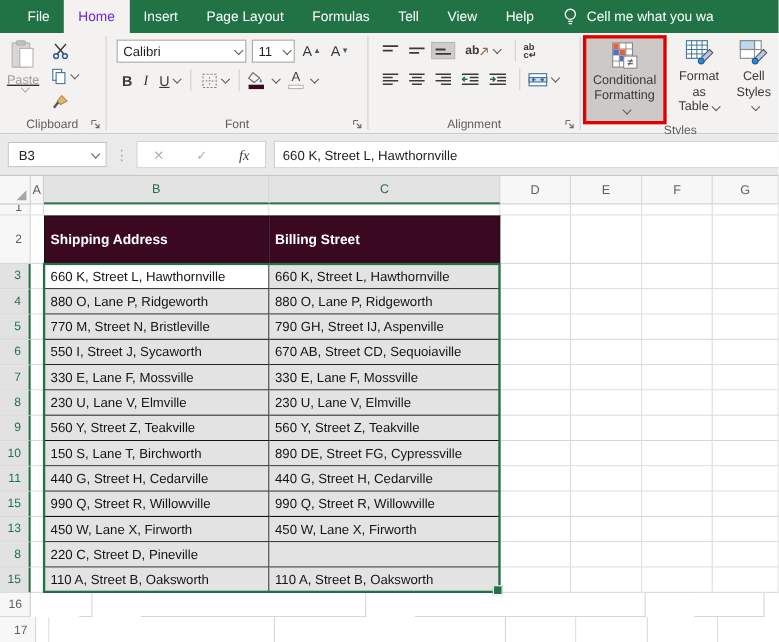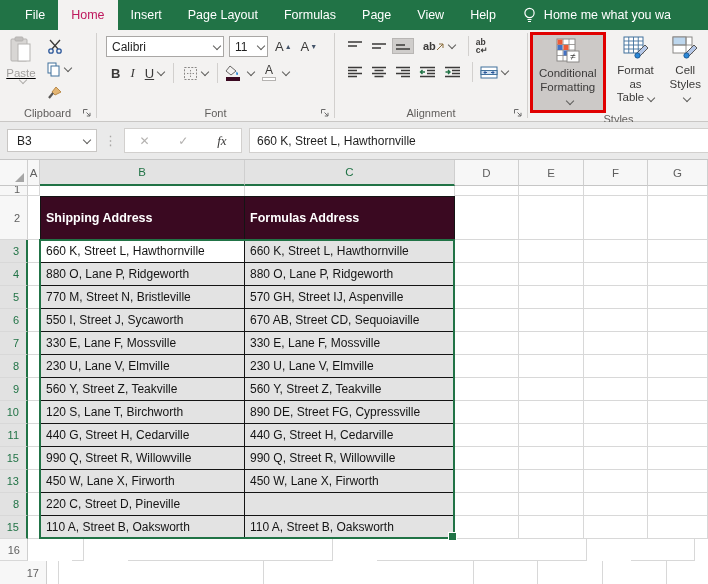--- a/index.html
+++ b/index.html
@@ -3,21 +3,21 @@
 <meta charset="utf-8">
 <style>
   html,body{margin:0;padding:0;background:#fff;}
   .screen{position:relative;width:708px;height:584px;overflow:hidden;background:#fff;
           font-family:"Liberation Sans",sans-serif;-webkit-font-smoothing:antialiased;}
 
   
   .tabbar{position:absolute;top:0;left:0;width:708px;height:30px;background:#217346;
           display:flex;align-items:stretch;padding-left:12px;box-sizing:border-box;}
   .tab{display:flex;align-items:center;padding:0 13px;color:#fff;font-size:12.5px;cursor:default;}
-  .tab.active{background:#f3f2f1;color:#be185d;}
+  .tab.active{background:#f3f2f1;color:#6d28d9;}
   .tellme{display:flex;align-items:center;color:#fff;font-size:12.5px;margin-left:14px;white-space:nowrap;}
   .tellme svg{margin-right:8px;flex:none;}
 
   
   .ribbon{position:absolute;top:30px;left:0;width:708px;height:92px;background:#f3f2f1;
           border-bottom:1px solid #c9c7c5;box-sizing:border-box;display:flex;align-items:stretch;}
   .group{display:flex;flex-direction:column;box-sizing:border-box;}
   .g-body{flex:1;display:flex;}
   .g-foot{height:17px;position:relative;display:flex;align-items:center;justify-content:center;
           color:#605e5c;font-size:11px;}
@@ -119,29 +119,29 @@
 <body>
 
 <div class="screen">
 
   <div class="tabbar">
     <div class="tab">File</div>
     <div class="tab active">Home</div>
     <div class="tab">Insert</div>
     <div class="tab">Page Layout</div>
     <div class="tab">Formulas</div>
-    <div class="tab">Page</div>
+    <div class="tab">Tell</div>
     <div class="tab">View</div>
     <div class="tab">Help</div>
     <div class="tellme">
       <svg width="13" height="17" viewBox="0 0 13 17">
         <circle cx="6.5" cy="6" r="4.6" fill="none" stroke="#fff" stroke-width="1.2"></circle>
         <path d="M4.5 12.5 h4 M5 14.5 h3" stroke="#fff" stroke-width="1.2" fill="none"></path>
       </svg>
-      <span>Home me what you wa</span>
+      <span>Cell me what you wa</span>
     </div>
   </div>
 
   <div class="ribbon">
 
     <div class="group g-clip">
       <div class="g-body">
         <div class="paste-btn">
           <svg width="24" height="28" viewBox="0 0 24 28">
             <rect x="2" y="3" width="16" height="22" rx="1" fill="#d8d6d4" stroke="#b5b3b1"></rect>
@@ -420,21 +420,21 @@
         <div class="c gl noB" style="width: 210px;"></div>
         <div class="c gl" style="width: 64px;"></div>
         <div class="c gl" style="width: 65px;"></div>
         <div class="c gl" style="width: 64px;"></div>
         <div class="c gl" style="width: 60px;"></div>
       </div>
       <div class="srow" style="height: 44px;">
         <div class="rh" style="width: 28px;">2</div>
         <div class="c gl noR" style="width: 12px;"></div>
         <div class="c maroon bl" style="width: 205px;">Shipping Address</div>
-        <div class="c maroon" style="width: 210px;">Formulas Address</div>
+        <div class="c maroon" style="width: 210px;">Billing Street</div>
         <div class="c gl" style="width: 64px;"></div>
         <div class="c gl" style="width: 65px;"></div>
         <div class="c gl" style="width: 64px;"></div>
         <div class="c gl" style="width: 60px;"></div>
       </div>
       <div class="srow" style="height: 23px;">
         <div class="rh sel" style="width: 28px;">3</div>
         <div class="c gl noR" style="width: 12px;"></div>
         <div class="c blk bl activec" style="width: 205px;">660 K, Street L, Hawthornville</div>
         <div class="c blk" style="width: 210px;">660 K, Street L, Hawthornville</div>
@@ -450,21 +450,21 @@
         <div class="c blk" style="width: 210px;">880 O, Lane P, Ridgeworth</div>
         <div class="c gl" style="width: 64px;"></div>
         <div class="c gl" style="width: 65px;"></div>
         <div class="c gl" style="width: 64px;"></div>
         <div class="c gl" style="width: 60px;"></div>
       </div>
       <div class="srow" style="height: 23px;">
         <div class="rh sel" style="width: 28px;">5</div>
         <div class="c gl noR" style="width: 12px;"></div>
         <div class="c blk bl" style="width: 205px;">770 M, Street N, Bristleville</div>
-        <div class="c blk" style="width: 210px;">570 GH, Street IJ, Aspenville</div>
+        <div class="c blk" style="width: 210px;">790 GH, Street IJ, Aspenville</div>
         <div class="c gl" style="width: 64px;"></div>
         <div class="c gl" style="width: 65px;"></div>
         <div class="c gl" style="width: 64px;"></div>
         <div class="c gl" style="width: 60px;"></div>
       </div>
       <div class="srow" style="height: 23px;">
         <div class="rh sel" style="width: 28px;">6</div>
         <div class="c gl noR" style="width: 12px;"></div>
         <div class="c blk bl" style="width: 205px;">550 I, Street J, Sycaworth</div>
         <div class="c blk" style="width: 210px;">670 AB, Street CD, Sequoiaville</div>
@@ -499,21 +499,21 @@
         <div class="c blk bl" style="width: 205px;">560 Y, Street Z, Teakville</div>
         <div class="c blk" style="width: 210px;">560 Y, Street Z, Teakville</div>
         <div class="c gl" style="width: 64px;"></div>
         <div class="c gl" style="width: 65px;"></div>
         <div class="c gl" style="width: 64px;"></div>
         <div class="c gl" style="width: 60px;"></div>
       </div>
       <div class="srow" style="height: 23px;">
         <div class="rh sel" style="width: 28px;">10</div>
         <div class="c gl noR" style="width: 12px;"></div>
-        <div class="c blk bl" style="width: 205px;">120 S, Lane T, Birchworth</div>
+        <div class="c blk bl" style="width: 205px;">150 S, Lane T, Birchworth</div>
         <div class="c blk" style="width: 210px;">890 DE, Street FG, Cypressville</div>
         <div class="c gl" style="width: 64px;"></div>
         <div class="c gl" style="width: 65px;"></div>
         <div class="c gl" style="width: 64px;"></div>
         <div class="c gl" style="width: 60px;"></div>
       </div>
       <div class="srow" style="height: 23px;">
         <div class="rh sel" style="width: 28px;">11</div>
         <div class="c gl noR" style="width: 12px;"></div>
         <div class="c blk bl" style="width: 205px;">440 G, Street H, Cedarville</div>
@@ -567,21 +567,21 @@
         <div class="rh" style="width: 28px;">16</div>
         <div class="c gl" style="width: 12px;"></div>
         <div class="c gl" style="width: 205px;"></div>
         <div class="c gl" style="width: 210px;"></div>
         <div class="c gl" style="width: 64px;"></div>
         <div class="c gl" style="width: 65px;"></div>
         <div class="c gl" style="width: 64px;"></div>
         <div class="c gl" style="width: 60px;"></div>
       </div>
       <div class="srow" style="height: 24px;">
-        <div class="rh" style="width: 47px;">17</div>
+        <div class="rh" style="width: 33px;">17</div>
         <div class="c gl" style="width: 12px;"></div>
         <div class="c gl" style="width: 205px;"></div>
         <div class="c gl" style="width: 210px;"></div>
         <div class="c gl" style="width: 64px;"></div>
         <div class="c gl" style="width: 65px;"></div>
         <div class="c gl" style="width: 64px;"></div>
         <div class="c gl" style="width: 60px;"></div>
       </div>
       <div class="sel-overlay">
         <div class="fill-handle"></div>

